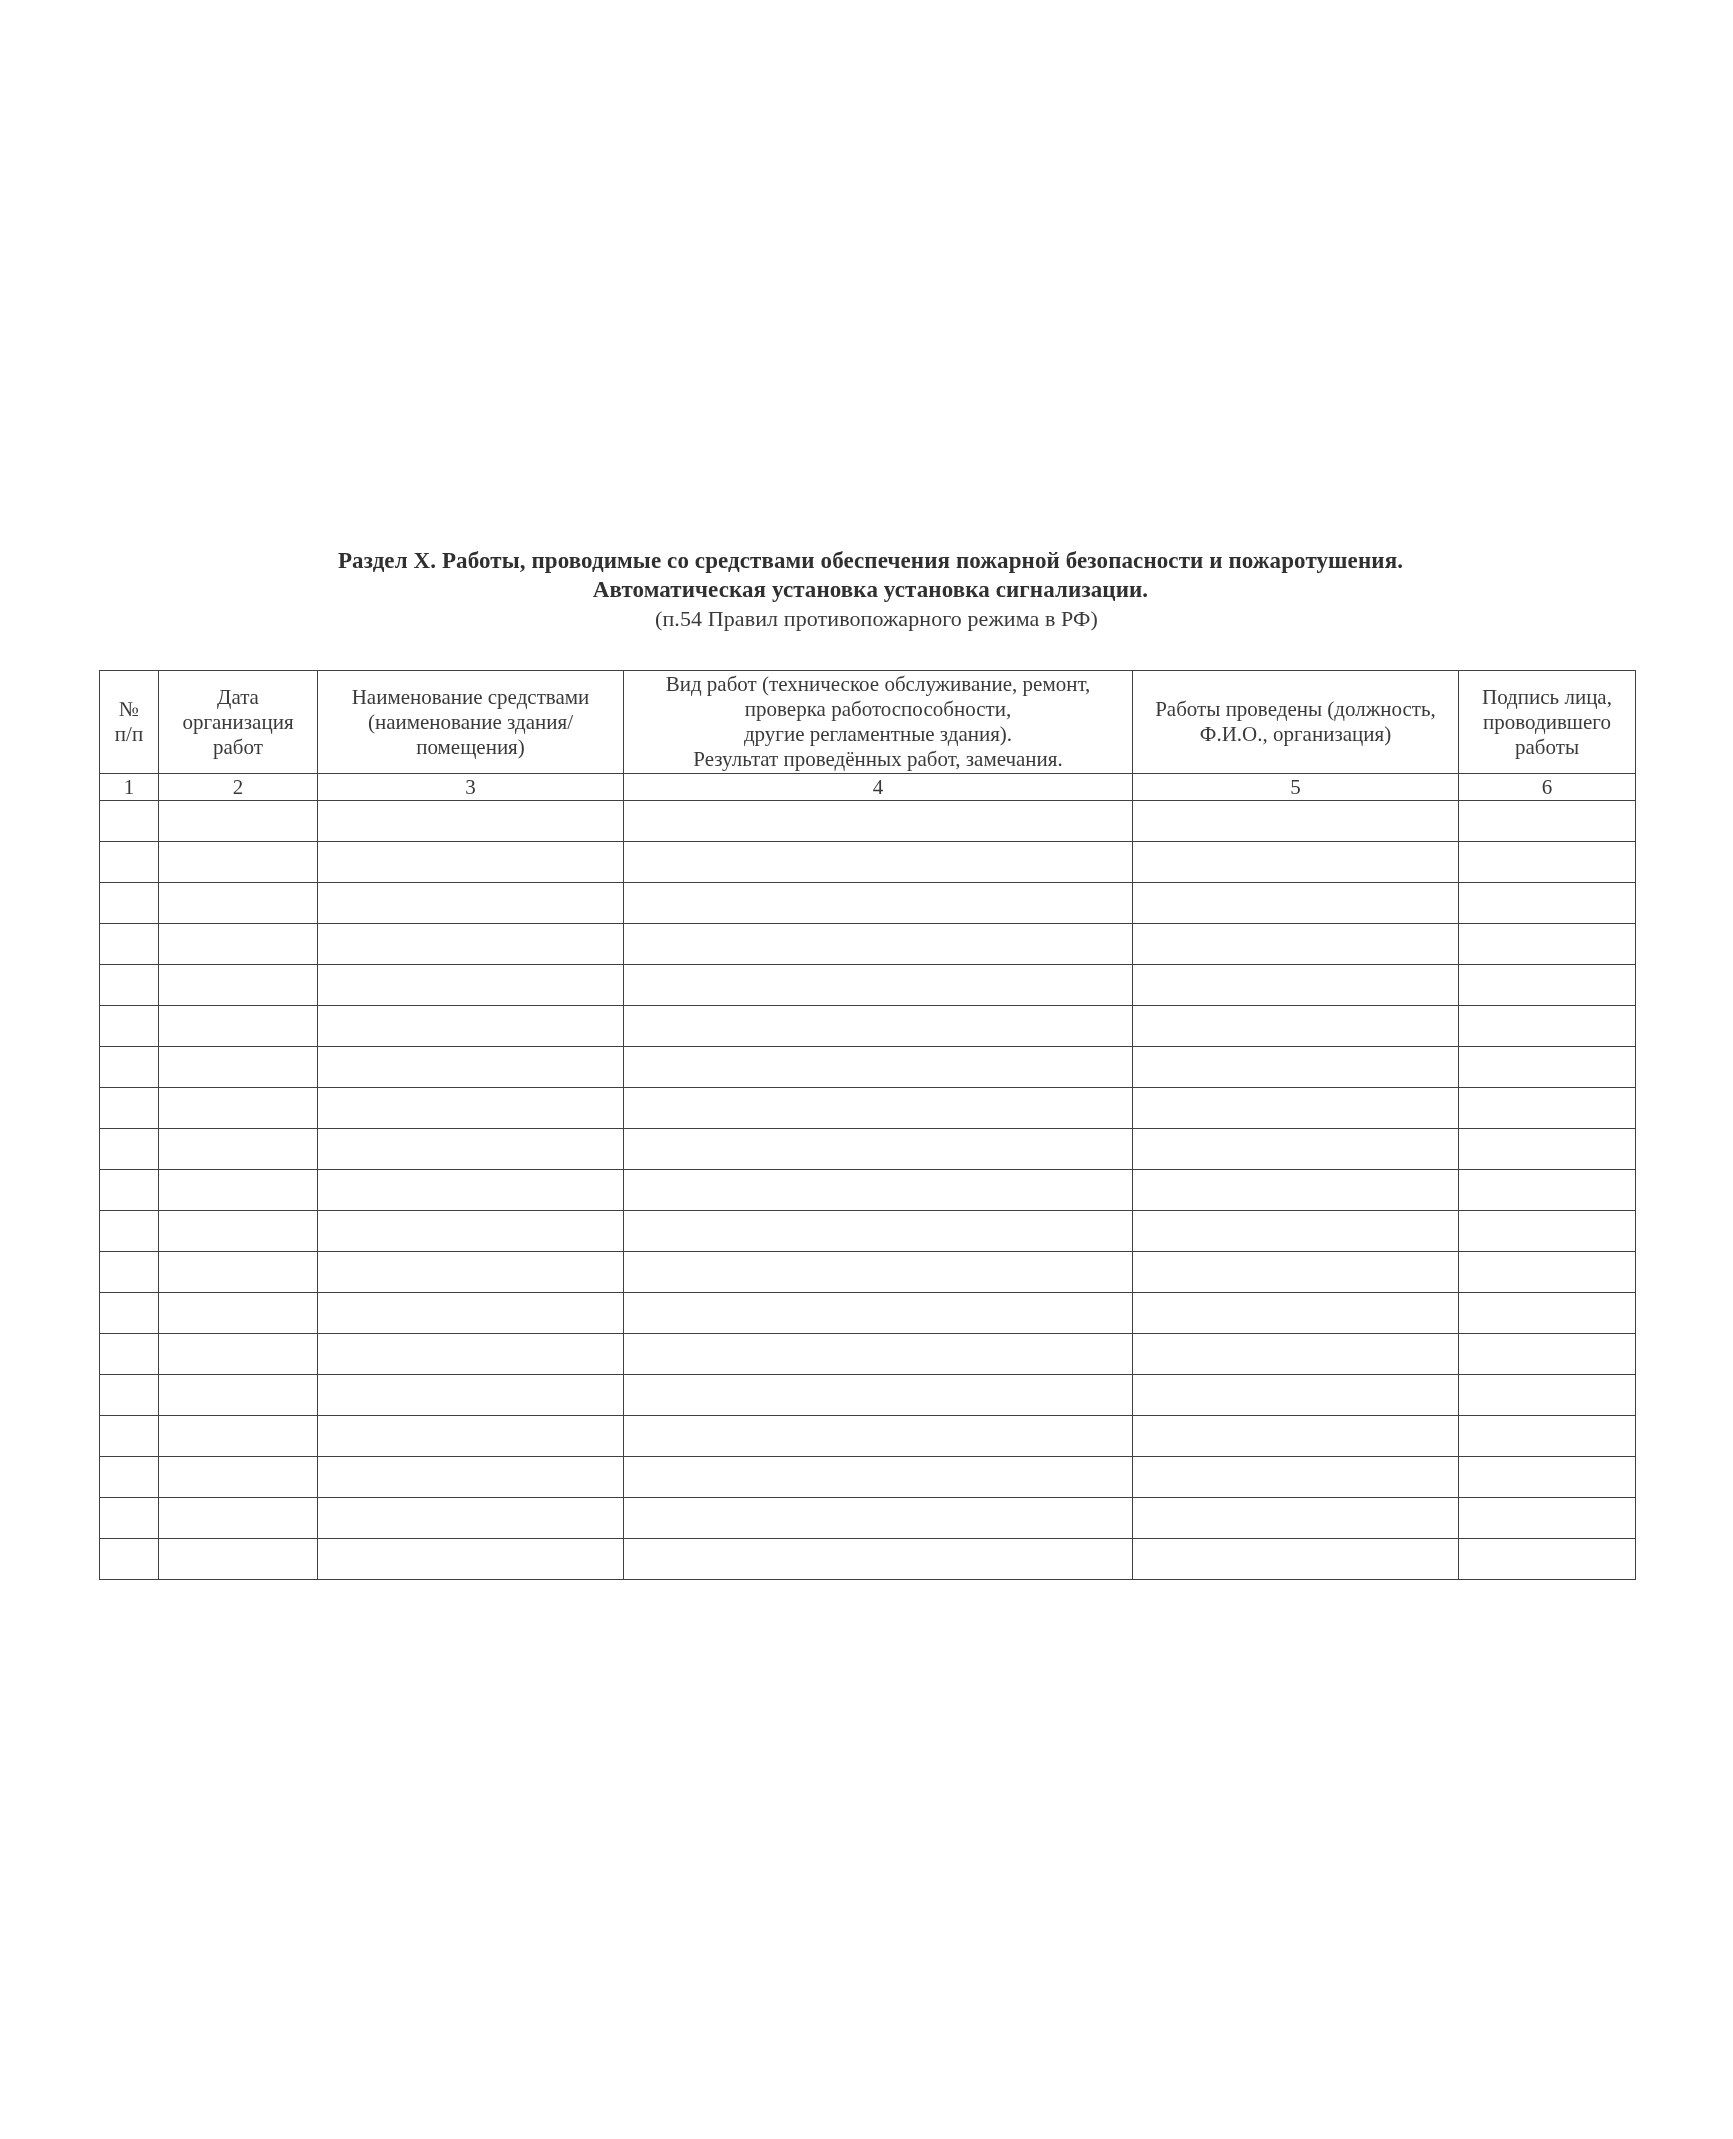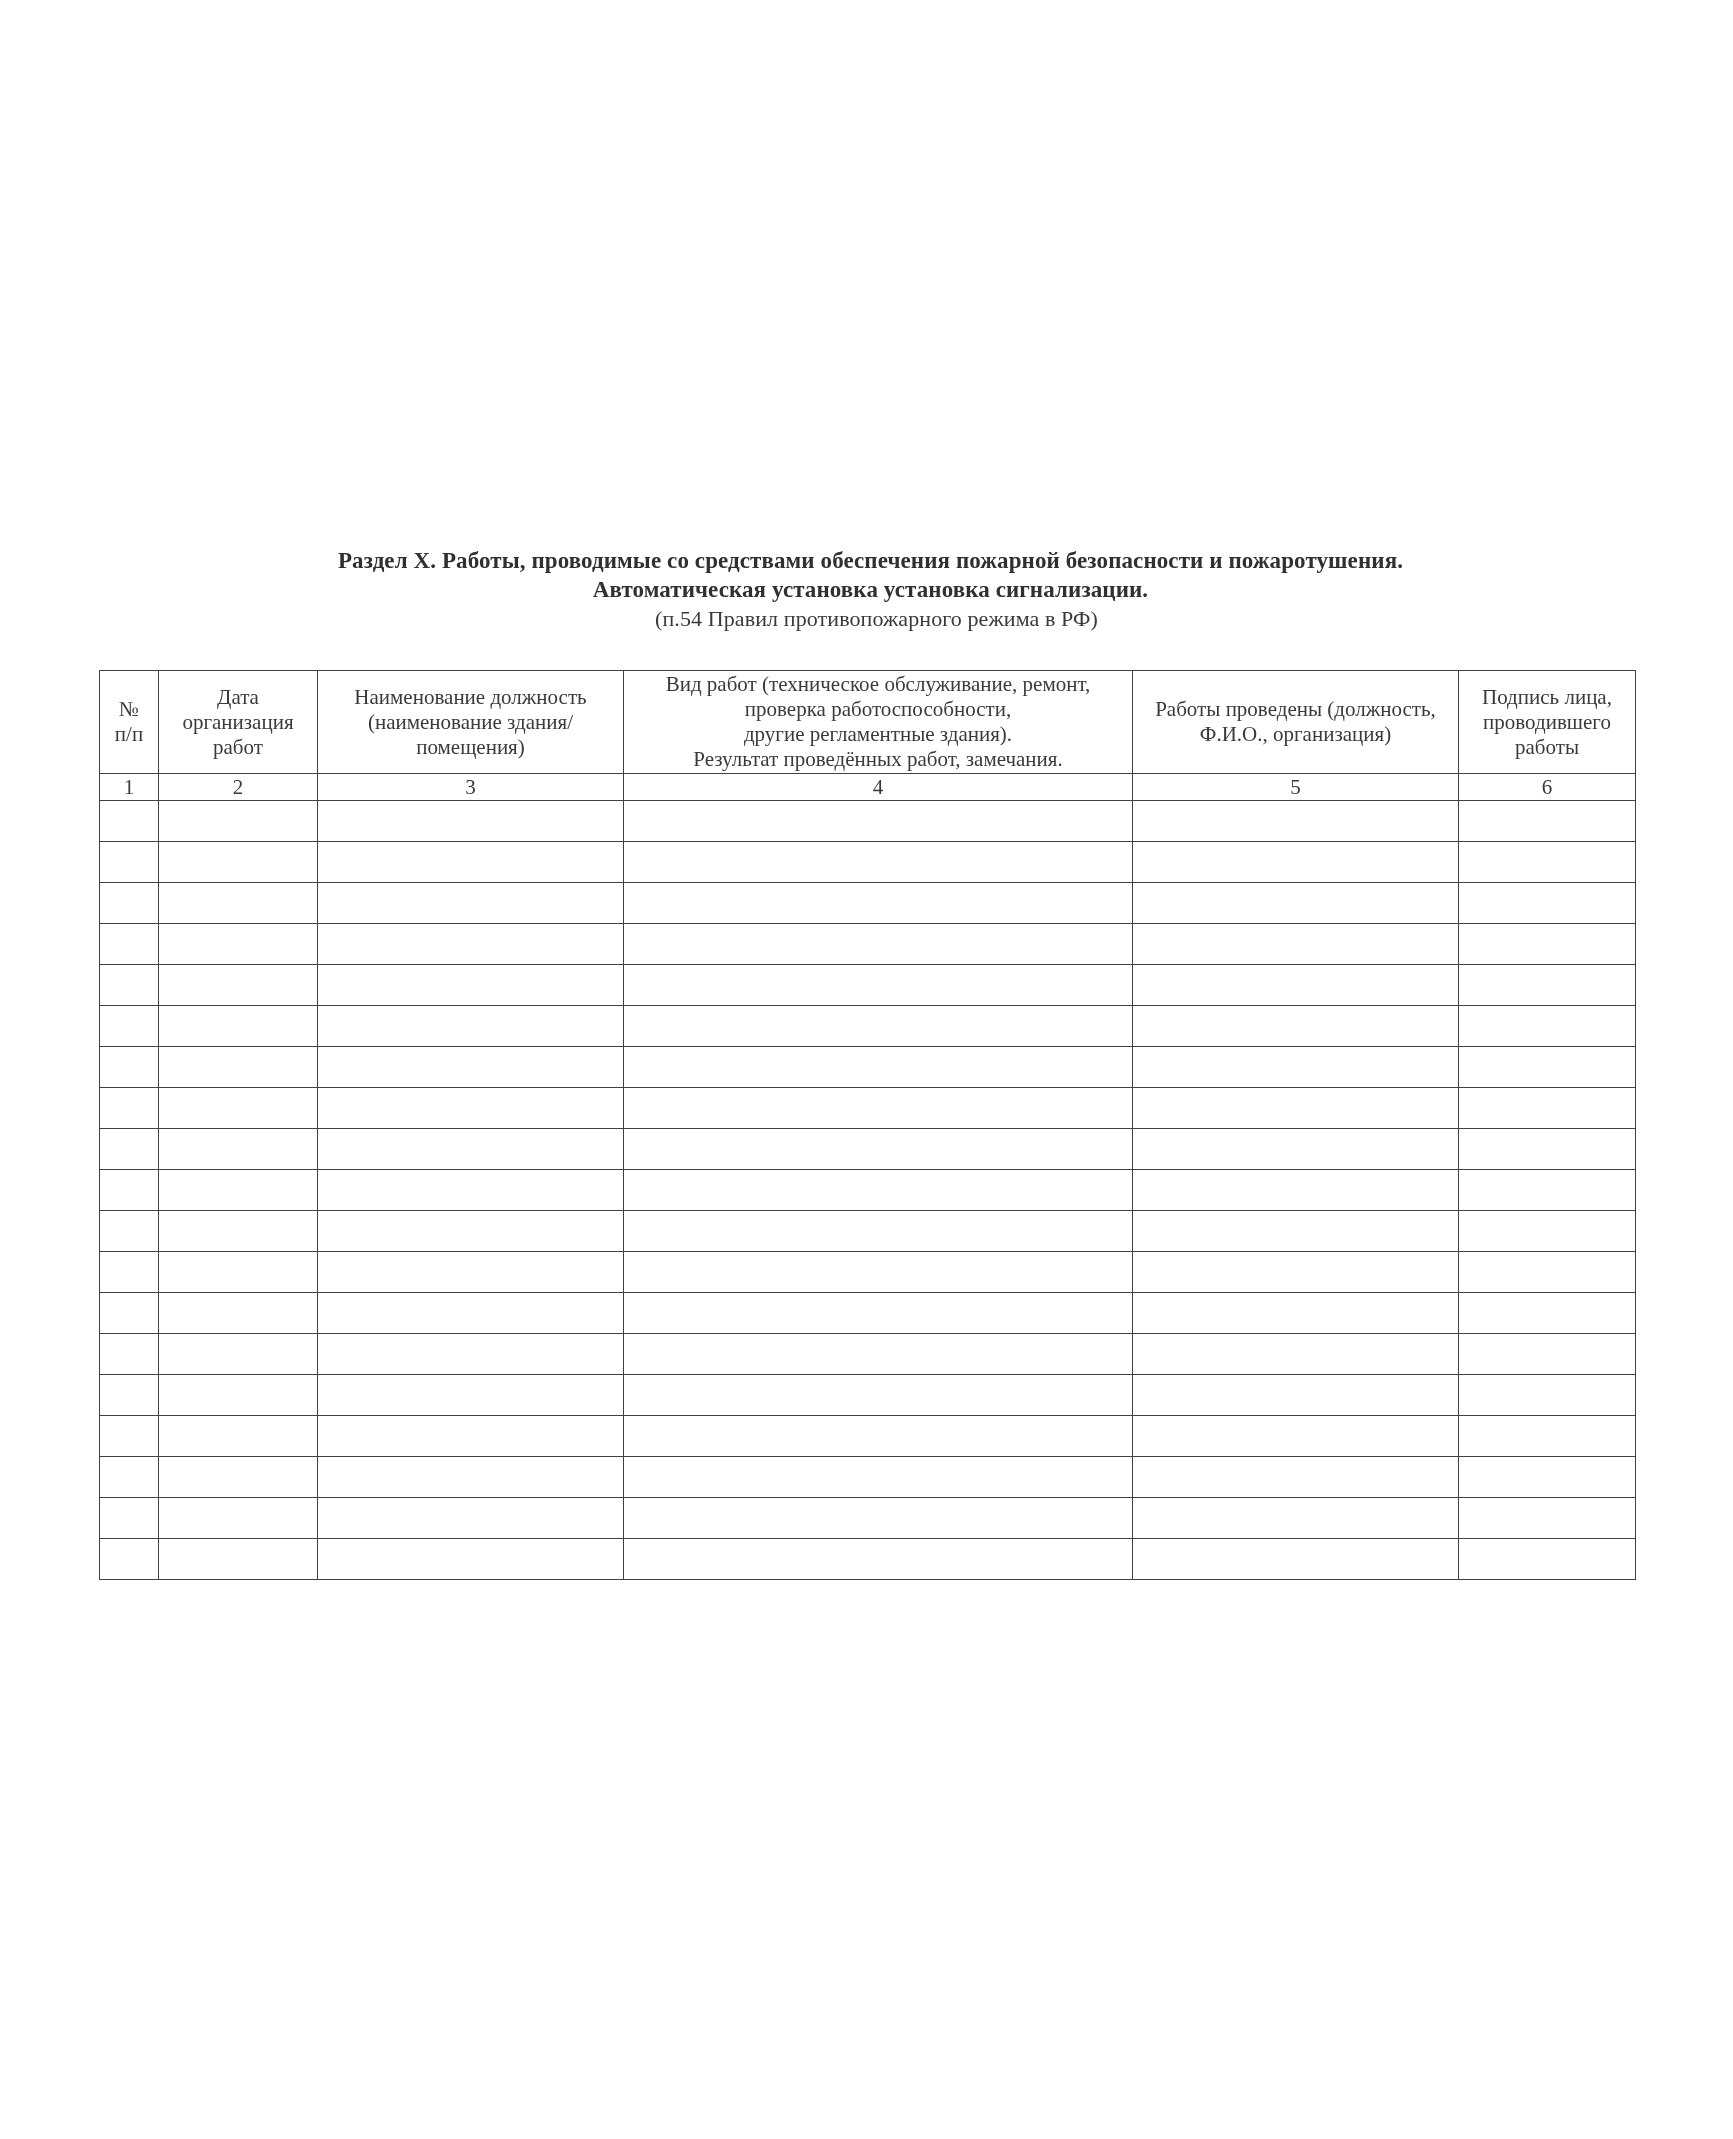--- a/index.html
+++ b/index.html
@@ -102,21 +102,21 @@
         <col class="col-5">
         <col class="col-6">
       </colgroup>
     <thead>
       <tr class="header-row">
           <th>№
 п/п</th>
           <th>Дата
 организация
 работ</th>
-          <th>Наименование должность
+          <th>Наименование средствами
 (наименование здания/
 помещения)</th>
           <th>Вид работ (техническое обслуживание, ремонт,
 проверка работоспособности,
 другие регламентные здания).
 Результат проведённых работ, замечания.</th>
           <th>Работы проведены (должность,
 Ф.И.О., организация)</th>
           <th>Подпись лица,
 проводившего

